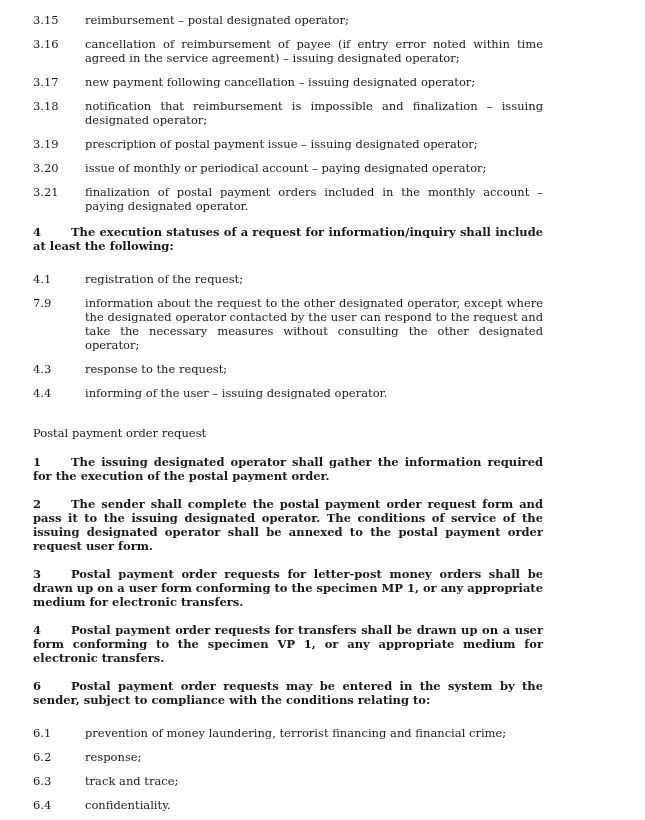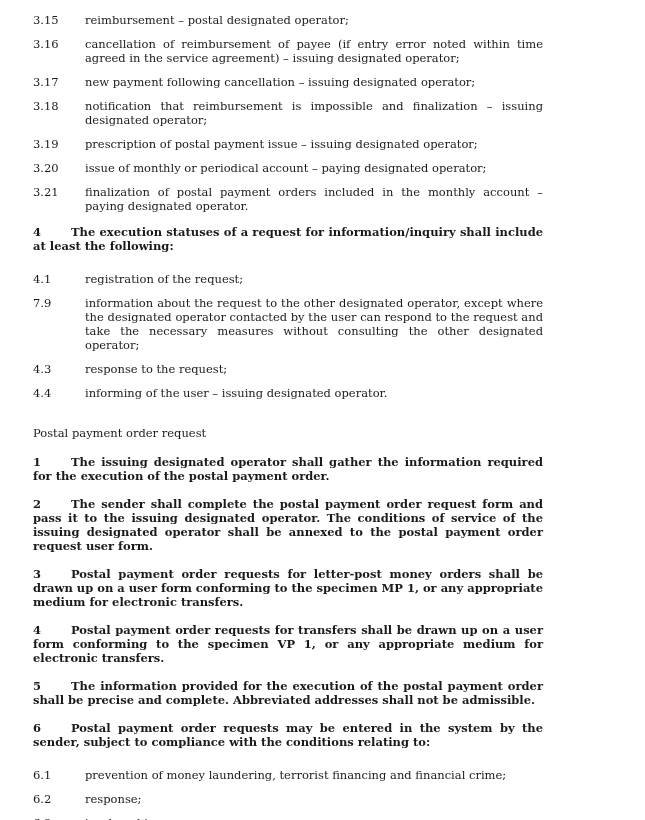--- a/index.html
+++ b/index.html
@@ -118,23 +118,20 @@
   <p class="para">
     <span class="pnum">2</span><span>The sender shall complete the postal payment order request form and pass it to the issuing designated operator. The conditions of service of the issuing designated operator shall be annexed to the postal payment order request user form.</span>
   </p>
   <p class="para">
     <span class="pnum">3</span><span>Postal payment order requests for letter-post money orders shall be drawn up on a user form conforming to the specimen MP 1, or any appropriate medium for electronic transfers.</span>
   </p>
   <p class="para">
     <span class="pnum">4</span><span>Postal payment order requests for transfers shall be drawn up on a user form conforming to the specimen VP 1, or any appropriate medium for electronic transfers.</span>
   </p>
   <p class="para">
-    <span class="pnum">5</span><span>The information provided for the execution of the postal payment order shall be precise and complete. Abbreviated addresses shall not be admissible.</span>
-  </p>
-  <p class="para">
     <span class="pnum">6</span><span>Postal payment order requests may be entered in the system by the sender, subject to compliance with the conditions relating to:</span>
   </p>
 
   <div class="clause tight-list">
     <span class="cnum">6.1</span>
     <span class="ctext">prevention of money laundering, terrorist financing and financial crime;</span>
   </div>
   <div class="clause">
     <span class="cnum">6.2</span>
     <span class="ctext">response;</span>

